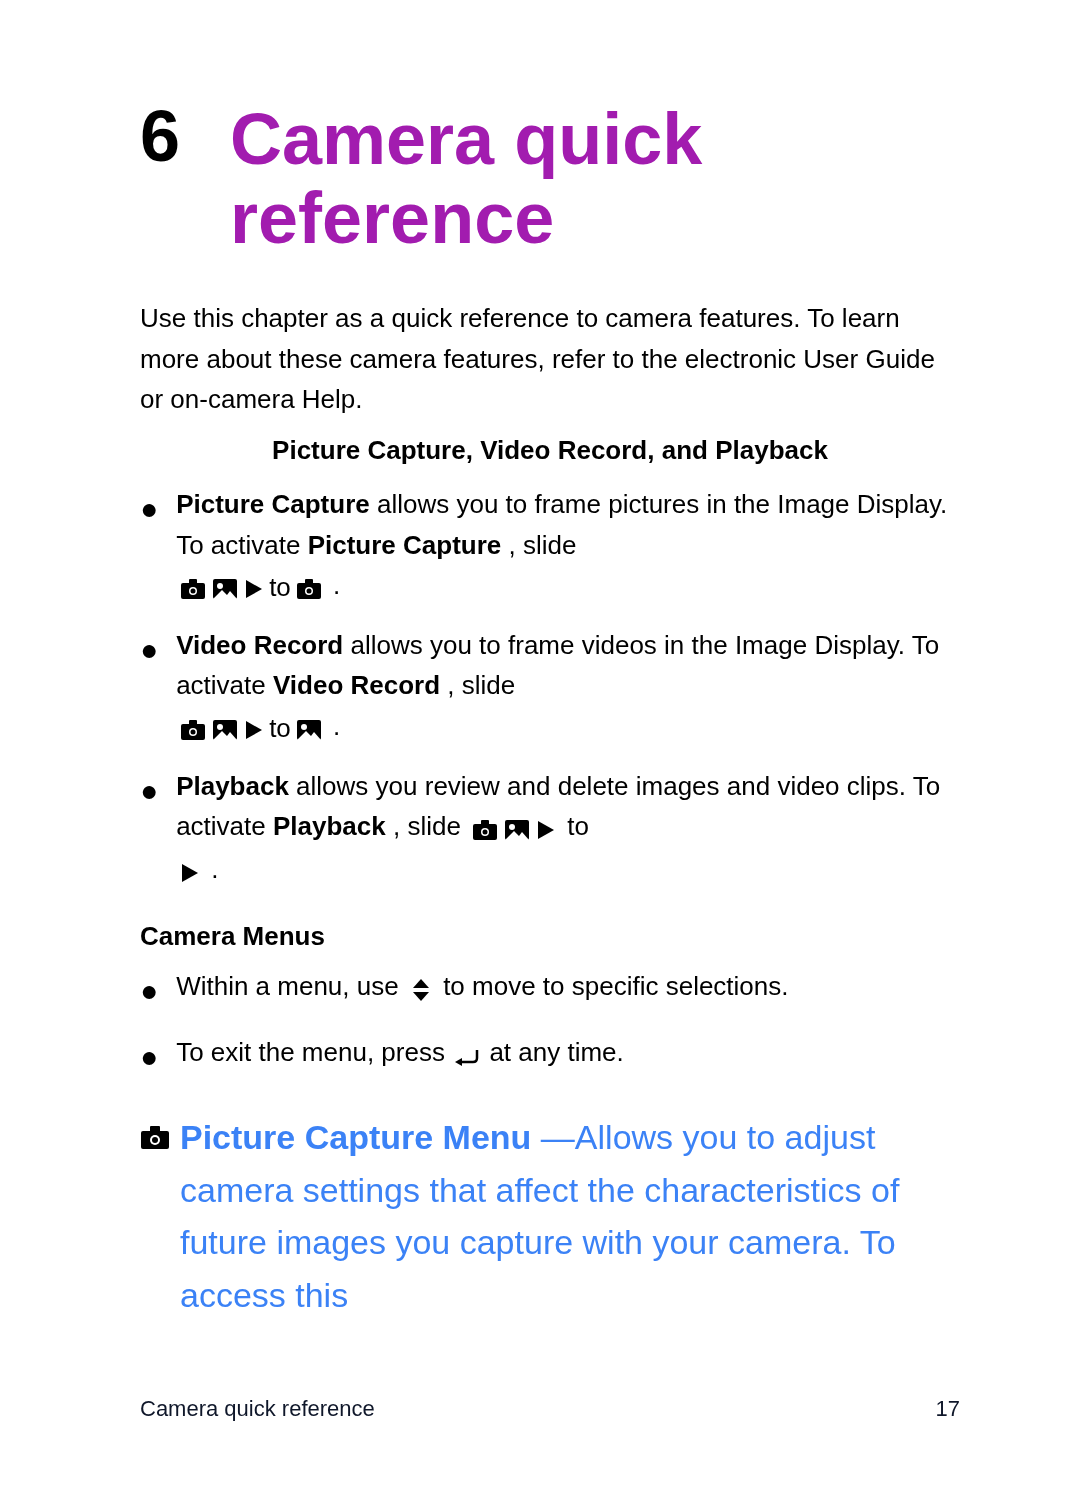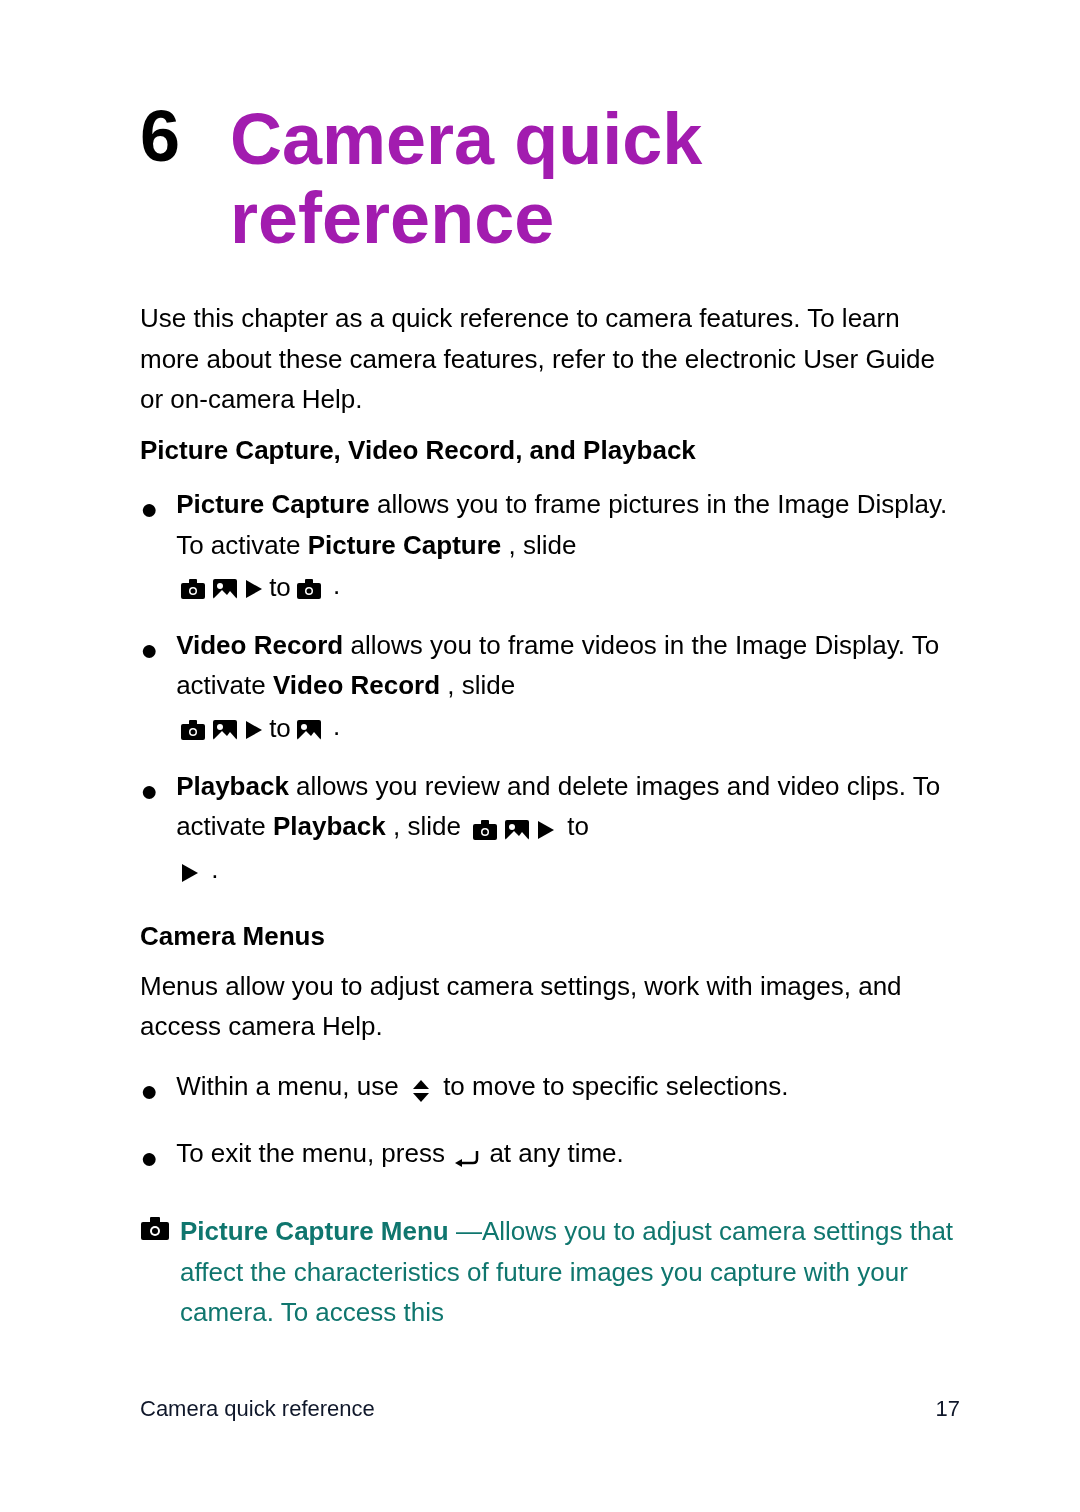--- a/index.html
+++ b/index.html
@@ -137,20 +137,21 @@
       line-height: 1.55;
       color: #000;
       margin-bottom: 16px;
     }
 
     .section-heading {
       font-size: 26px;
       font-weight: bold;
       color: #000;
       margin-bottom: 18px;
+      text-align: center;
     }
 
     .bullet-list {
       list-style: none;
       margin-bottom: 30px;
       padding-left: 0;
     }
 
     .bullet-list li {
       display: flex;
@@ -196,23 +197,23 @@
     .body-text {
       font-size: 26px;
       line-height: 1.55;
       color: #000;
       margin-bottom: 20px;
     }
 
     .icon-text-block {
       display: flex;
       align-items: flex-start;
-      font-size: 26px;
+      font-size: 34px;
       line-height: 1.55;
-      color: #0f766e;
+      color: #3b82f6;
       margin-bottom: 20px;
     }
 
     .icon-prefix {
       margin-right: 10px;
       flex-shrink: 0;
       margin-top: 2px;
     }
 
     
@@ -427,21 +428,20 @@
               </svg>
             </span>
           </span>
           <span>.</span>
         </span>
       </li>
     </ul>
 
     <p class="subheading">Camera Menus</p>
 
-    <p class="body-text">Menus allow you to adjust camera settings, work with images, and access camera Help.</p>
 
     <ul class="bullet-list">
       <li>
         <span class="bullet-dot">●</span>
         <span class="bullet-content">
           <span>Within a menu, use </span>
           <span class="inline-cam">
             <svg width="28" height="24" viewBox="0 0 28 24" xmlns="http://www.w3.org/2000/svg">
               <polygon points="14,1 22,10 6,10" fill="#000"></polygon>
               <polygon points="14,23 22,14 6,14" fill="#000"></polygon>

